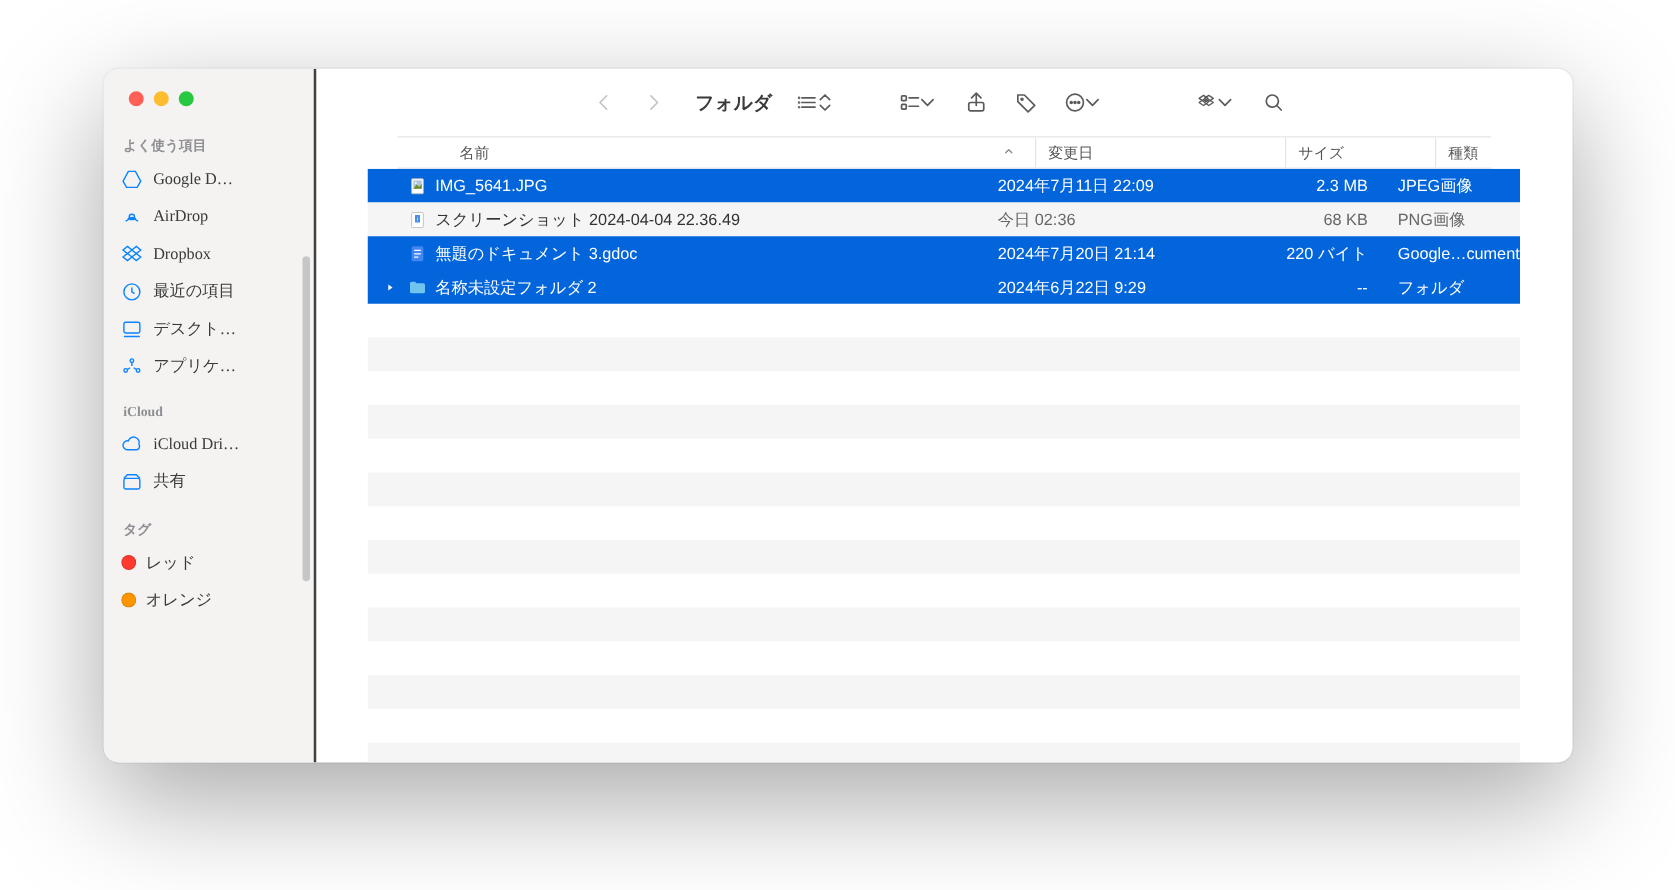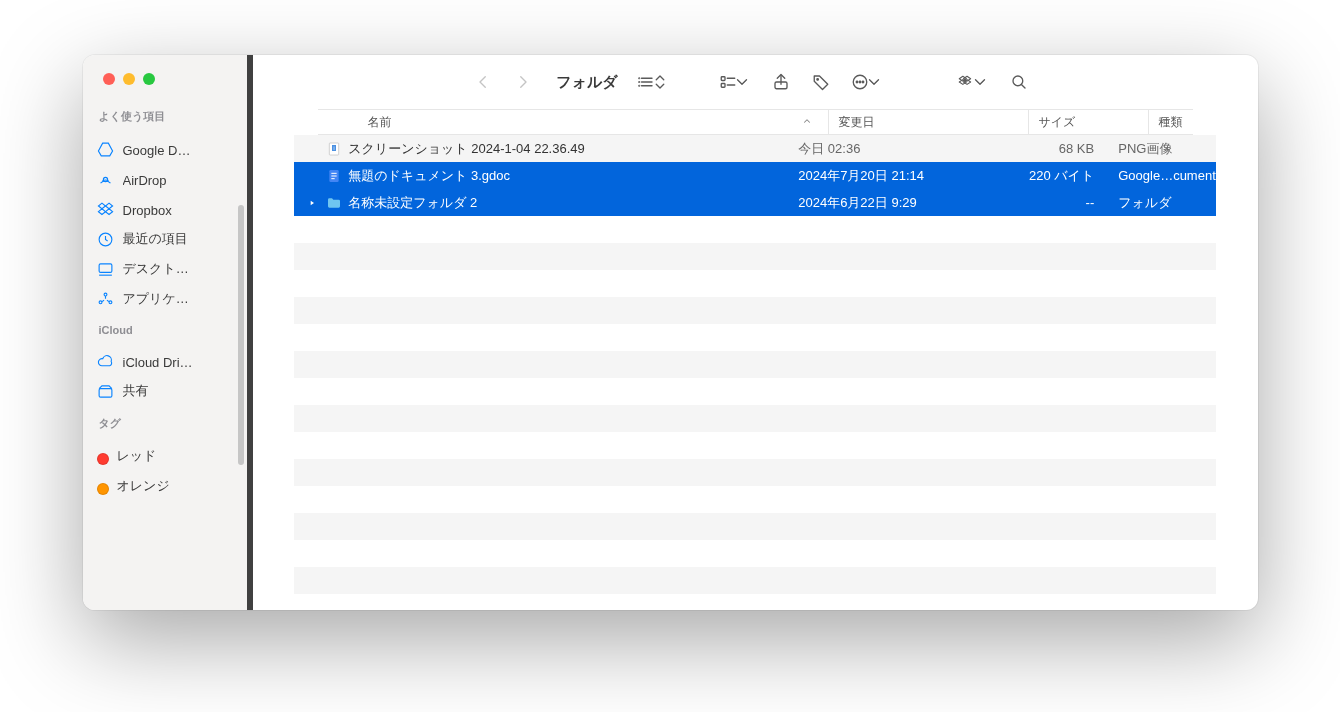--- a/index.html
+++ b/index.html
@@ -14,39 +14,40 @@
     background: #fff;
     box-shadow: 0 30px 90px rgba(0,0,0,0.35), 0 0 0 1px rgba(0,0,0,0.05);
     display:flex;
     overflow:hidden;
   }
 
   
   .sidebar {
     width: 170px;
     background: #f4f3f2;
-    border-right: 6px solid #404040;
+    border-right: 2px solid #404040;
     display:flex;
     flex-direction:column;
     position:relative;
+    font-family:Liberation Serif, serif;
   }
   .traffic {
     display:flex; gap:8px; padding: 18px 0 0 20px;
   }
   .dot { width:12px; height:12px; border-radius:50%; }
   .dot.red{background:#ff5f57;}
   .dot.yellow{background:#febc2e;}
   .dot.green{background:#28c840;}
   .sb-scroll{ flex:1; position:relative; overflow:hidden; padding-top:18px;}
   .sb-section-title{
     font-size:11px; color:#8e8e93; font-weight:600;
     padding: 6px 0 4px 16px;
   }
   .sb-item{
-    display:flex; align-items:flex-end; gap:8px;
+    display:flex; align-items:center; gap:8px;
     height:30px; padding:0 8px 0 14px; font-size:13px; color:#333;
     white-space:nowrap; overflow:hidden; text-overflow:ellipsis;
     cursor:default;
   }
   .sb-item .label{ overflow:hidden; text-overflow:ellipsis; white-space:nowrap; flex:1; color:#3a3a3a;}
   .sb-icon{ width:18px; height:18px; display:flex; align-items:center; justify-content:center; color:#0a84ff;}
   .sb-icon svg{ width:17px; height:17px; stroke:#0a84ff; fill:none; stroke-width:1.6;}
   .tag-dot{ width:12px; height:12px; border-radius:50%; border:1px solid rgba(0,0,0,0.1);}
   .sb-scrollbar{
     position:absolute; right:3px; top:120px; width:6px; height:260px;
@@ -320,31 +321,48 @@
       <div class="col col-size">
         <span>サイズ</span>
       </div>
       <div class="col col-kind">
         <span>種類</span>
       </div>
     </div>
 
     <div class="list" id="file-list">
 
+    <div class="row selected">
+          <div class="c-name">
+            <span class="disclosure"></span>
+         <span class="file-icon">
+              <svg viewBox="0 0 24 24">
+                <rect x="5" y="3" width="14" height="18" rx="1" fill="#fff" stroke="#bbb"></rect>
+                <rect x="7" y="5" width="10" height="10" fill="#b0c4de"></rect>
+                <circle cx="10" cy="8" r="1.2" fill="#fff"></circle>
+                <polygon points="7 15 11 10 14 13 17 9 17 15" fill="#6b8e23"></polygon>
+              </svg>
+            </span>
+         <span class="name-text">IMG_5641.JPG</span>
+       </div>
+       <div class="c-date">2024年7月11日 22:09</div>
+       <div class="c-size">2.3 MB</div>
+       <div class="c-kind">JPEG画像</div>
+        </div>
         <div class="row stripe">
           <div class="c-name">
             <span class="disclosure"></span>
          <span class="file-icon">
               <svg viewBox="0 0 24 24">
                 <rect x="5" y="3" width="14" height="18" rx="1" fill="#fff" stroke="#bbb"></rect>
                 <rect x="9" y="6" width="6" height="9" fill="#4a90e2"></rect>
                 <text x="12" y="13" font-size="7" text-anchor="middle" fill="#fff">i</text>
               </svg>
             </span>
-         <span class="name-text">スクリーンショット 2024-1-04 22.36.49</span>
+         <span class="name-text">スクリーンショット 2024-04-04 22.36.49</span>
        </div>
        <div class="c-date">今日 02:36</div>
        <div class="c-size">68 KB</div>
        <div class="c-kind">PNG画像</div>
         </div>
         <div class="row selected">
           <div class="c-name">
             <span class="disclosure"></span>
          <span class="file-icon">
               <svg viewBox="0 0 24 24">

